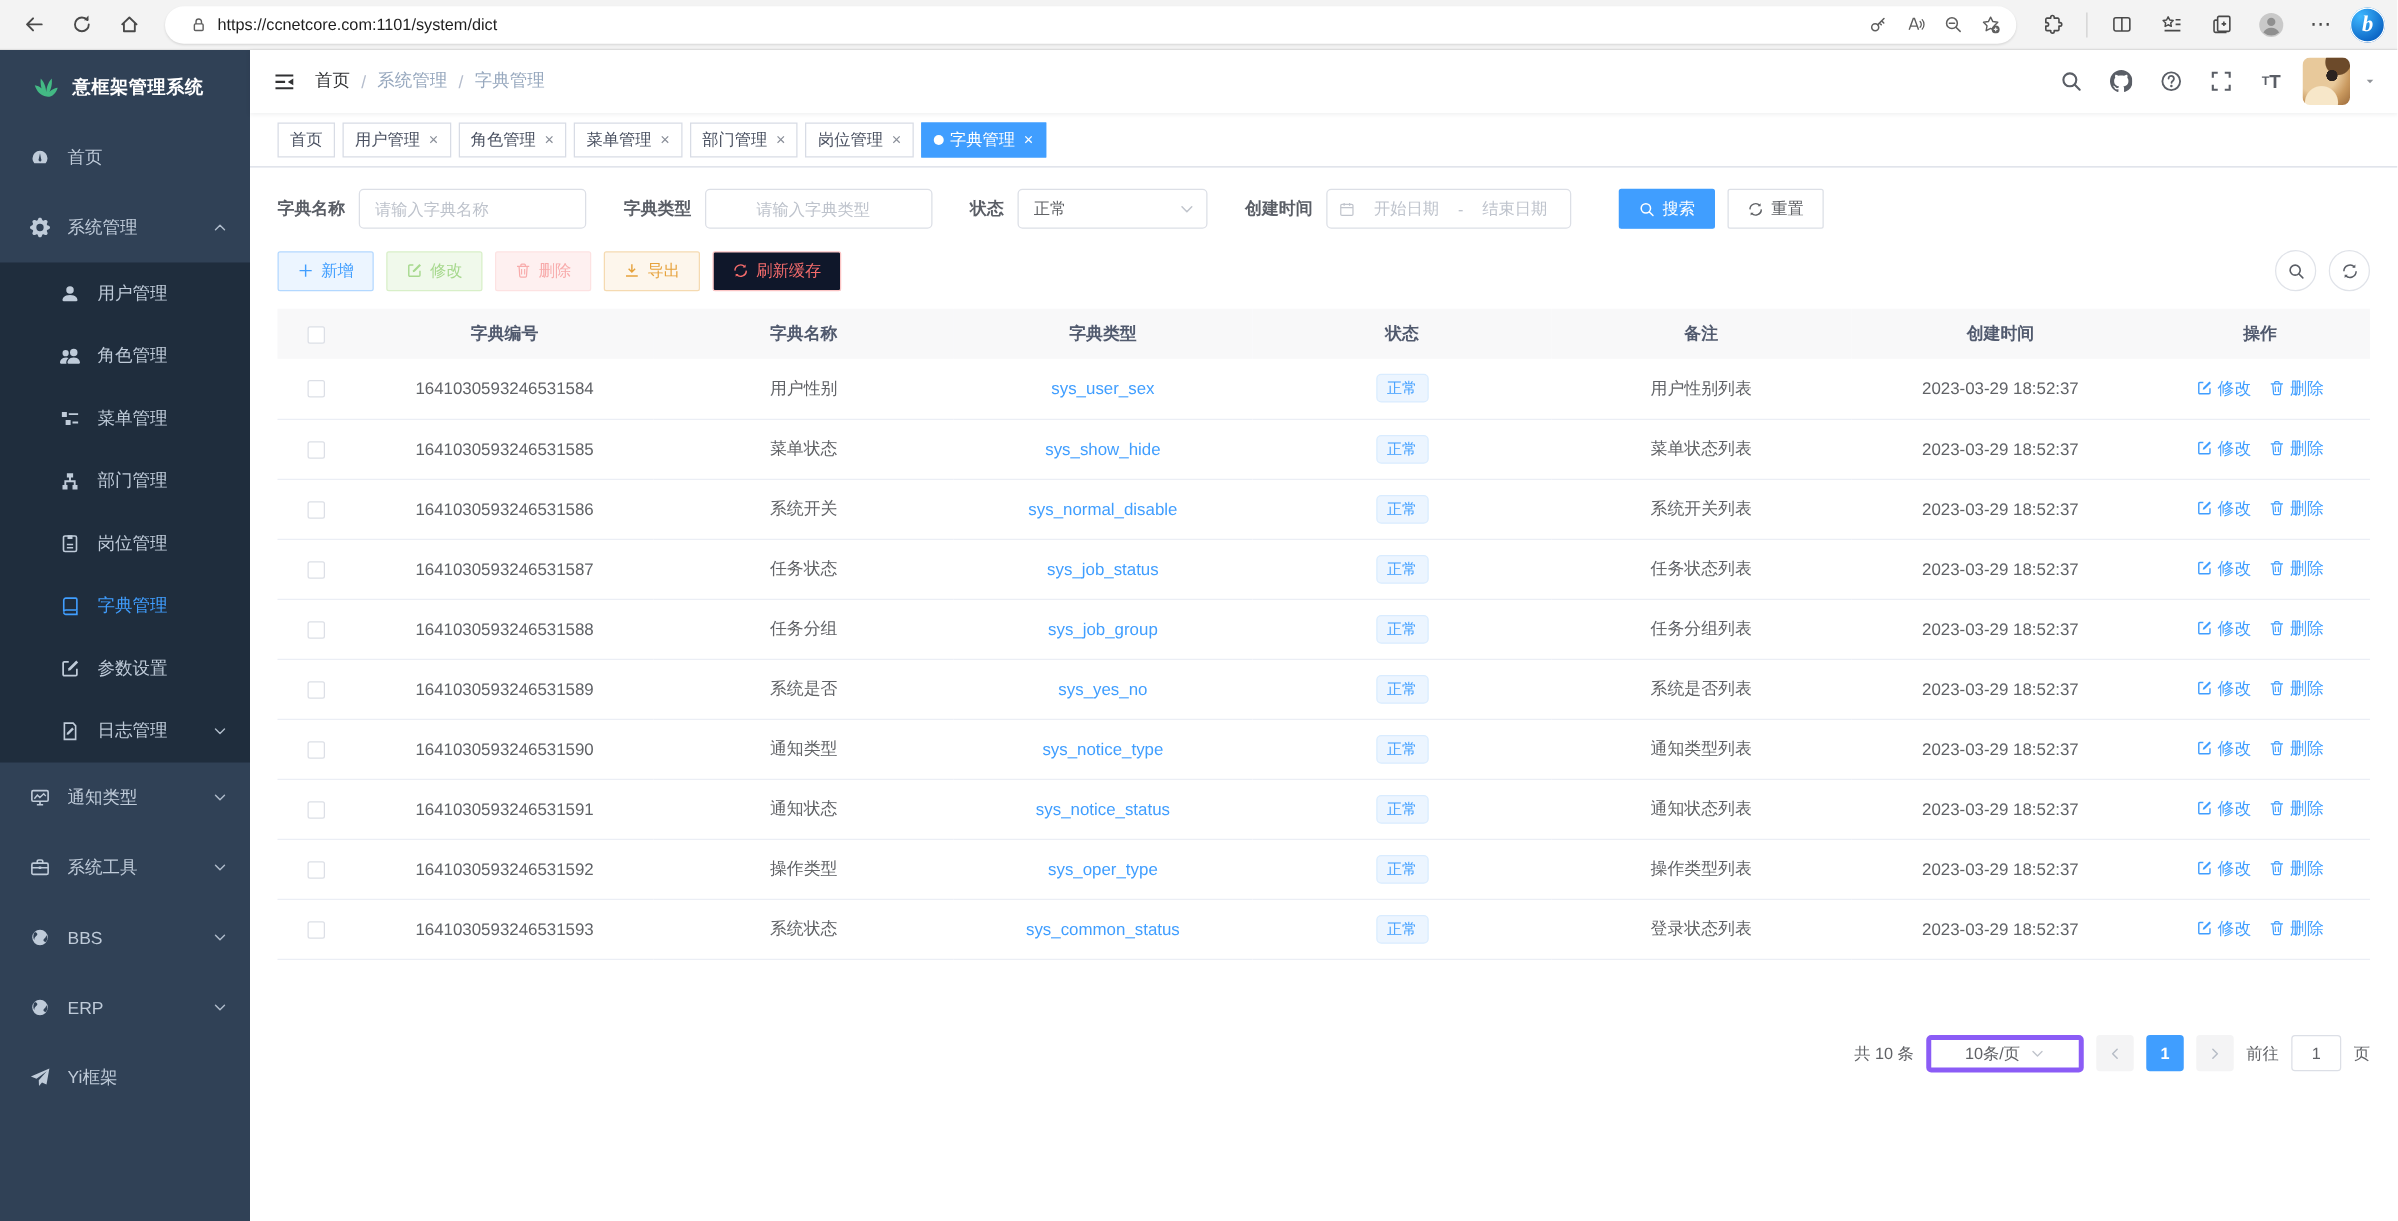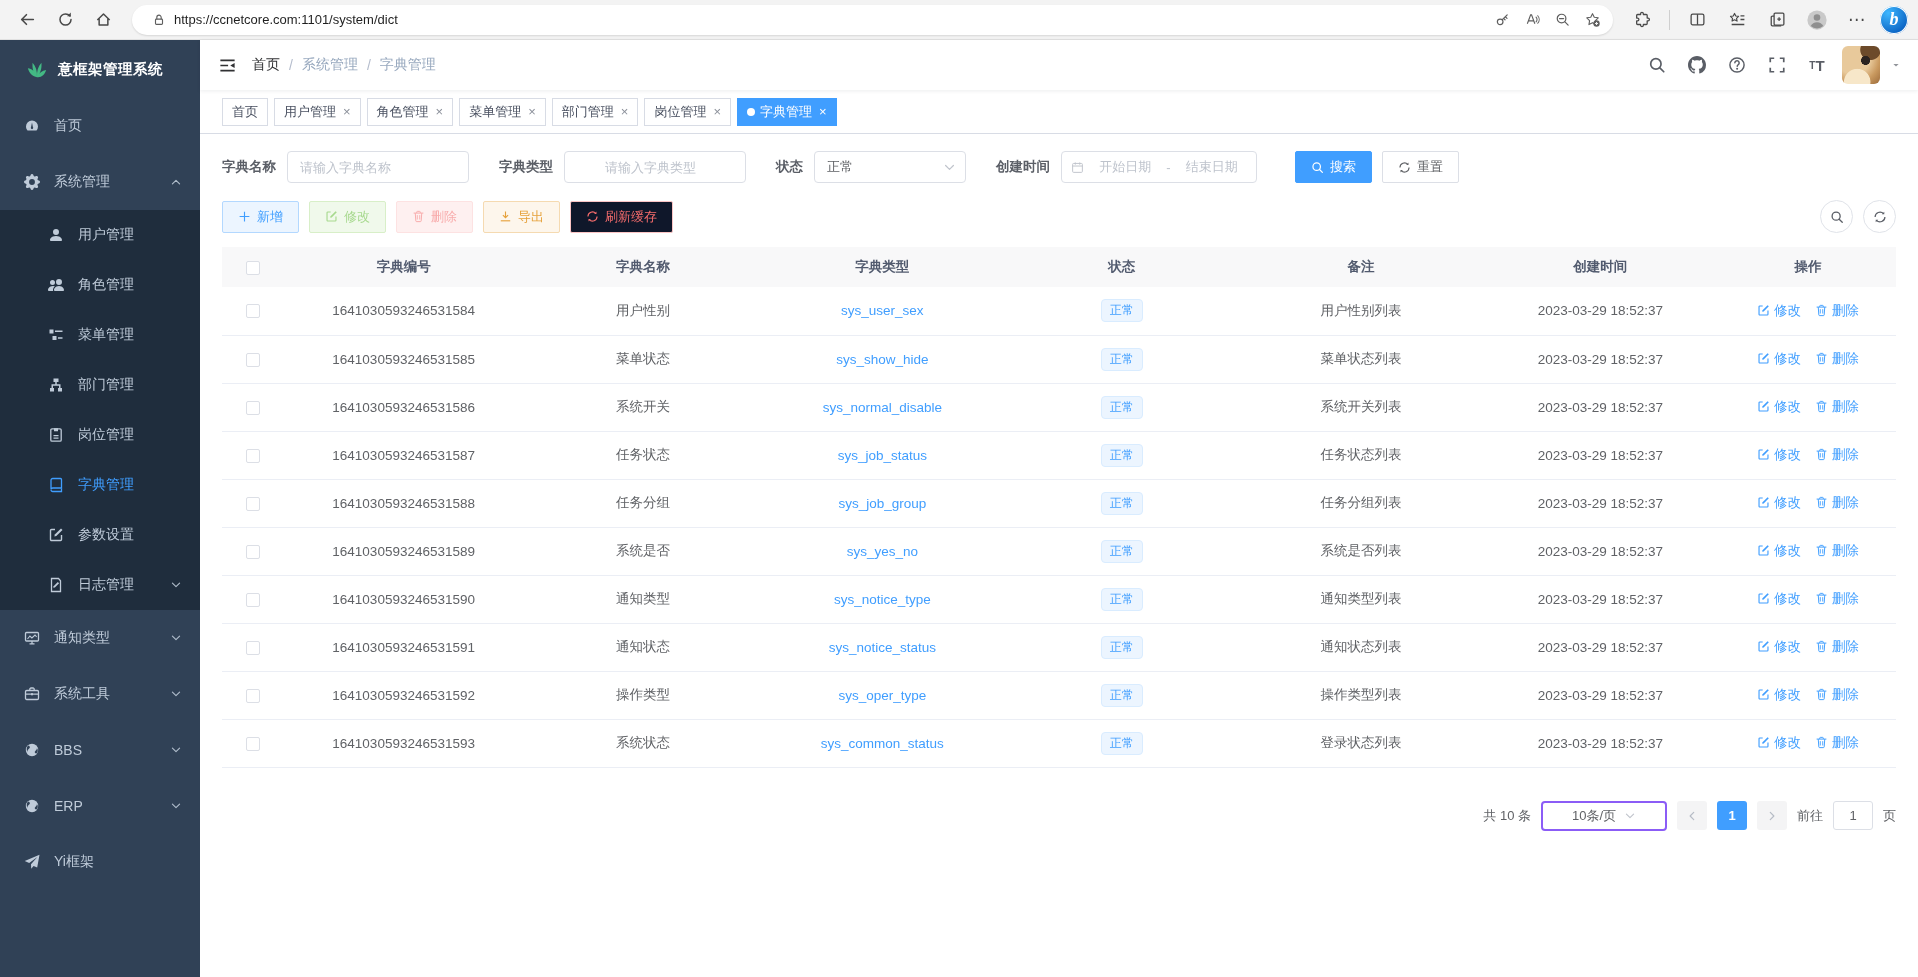--- a/index.html
+++ b/index.html
@@ -97,22 +97,22 @@
   th { height:40px; background:#f8f8f9; color:#515a6e; font-size:13.5px; font-weight:bold; text-align:center; }
   td { height:48px; border-bottom:1px solid #ebeef5; font-size:13.5px; color:#606266; text-align:center; white-space:nowrap; overflow:hidden; }
   .col-cb { width:62px; } .col-ops { width:176px; }
   .cb { width:14px; height:14px; border:1px solid #dcdfe6; border-radius:2px; background:#fff; display:inline-block; vertical-align:middle; cursor:pointer; }
   .type-link { color:#409eff; text-decoration:none; cursor:pointer; }
   .badge { display:inline-block; padding:0 8px; height:23px; line-height:21px; background:#ecf5ff; border:1px solid #d9ecff; color:#409eff; border-radius:4px; font-size:12px; }
   .op { color:#409eff; text-decoration:none; display:inline-flex; align-items:center; gap:4px; margin:0 7px; cursor:pointer; font-size:13.5px; }
   .op .ic { width:13px; height:13px; }
 
   
-  .pager { margin-top:33px; display:flex; align-items:center; justify-content:flex-end; gap:10px; font-size:13px; color:#606266; }
-  .pg-size { width:126px; height:30px; border:2px solid #8b5cf6; border-radius:4px; display:flex; align-items:center; justify-content:center; gap:8px; color:#606266; }
+  .pager { margin-top:60px; display:flex; align-items:center; justify-content:flex-end; gap:10px; font-size:13px; color:#606266; }
+  .pg-size { width:126px; height:30px; border:4px solid #8b5cf6; border-radius:4px; display:flex; align-items:center; justify-content:center; gap:8px; color:#606266; }
   .pg-size .ic { width:12px; height:12px; color:#c0c4cc; }
   .pg-btn { width:30px; height:29px; border:none; border-radius:3px; background:#f4f4f5; color:#b6bcc6; display:flex; align-items:center; justify-content:center; cursor:pointer; }
   .pg-btn .ic { width:12px; height:12px; }
   .pg-num { width:30px; height:29px; border-radius:3px; background:#409eff; color:#fff; display:flex; align-items:center; justify-content:center; font-weight:bold; cursor:pointer; }
   .goto-input { width:40px; height:29px; border:1px solid #dcdfe6; border-radius:3px; text-align:center; font-size:13px; color:#606266; font-family:inherit; }
 </style>
 </head>
 <body>
 
 <svg width="0" height="0" style="position:absolute">

